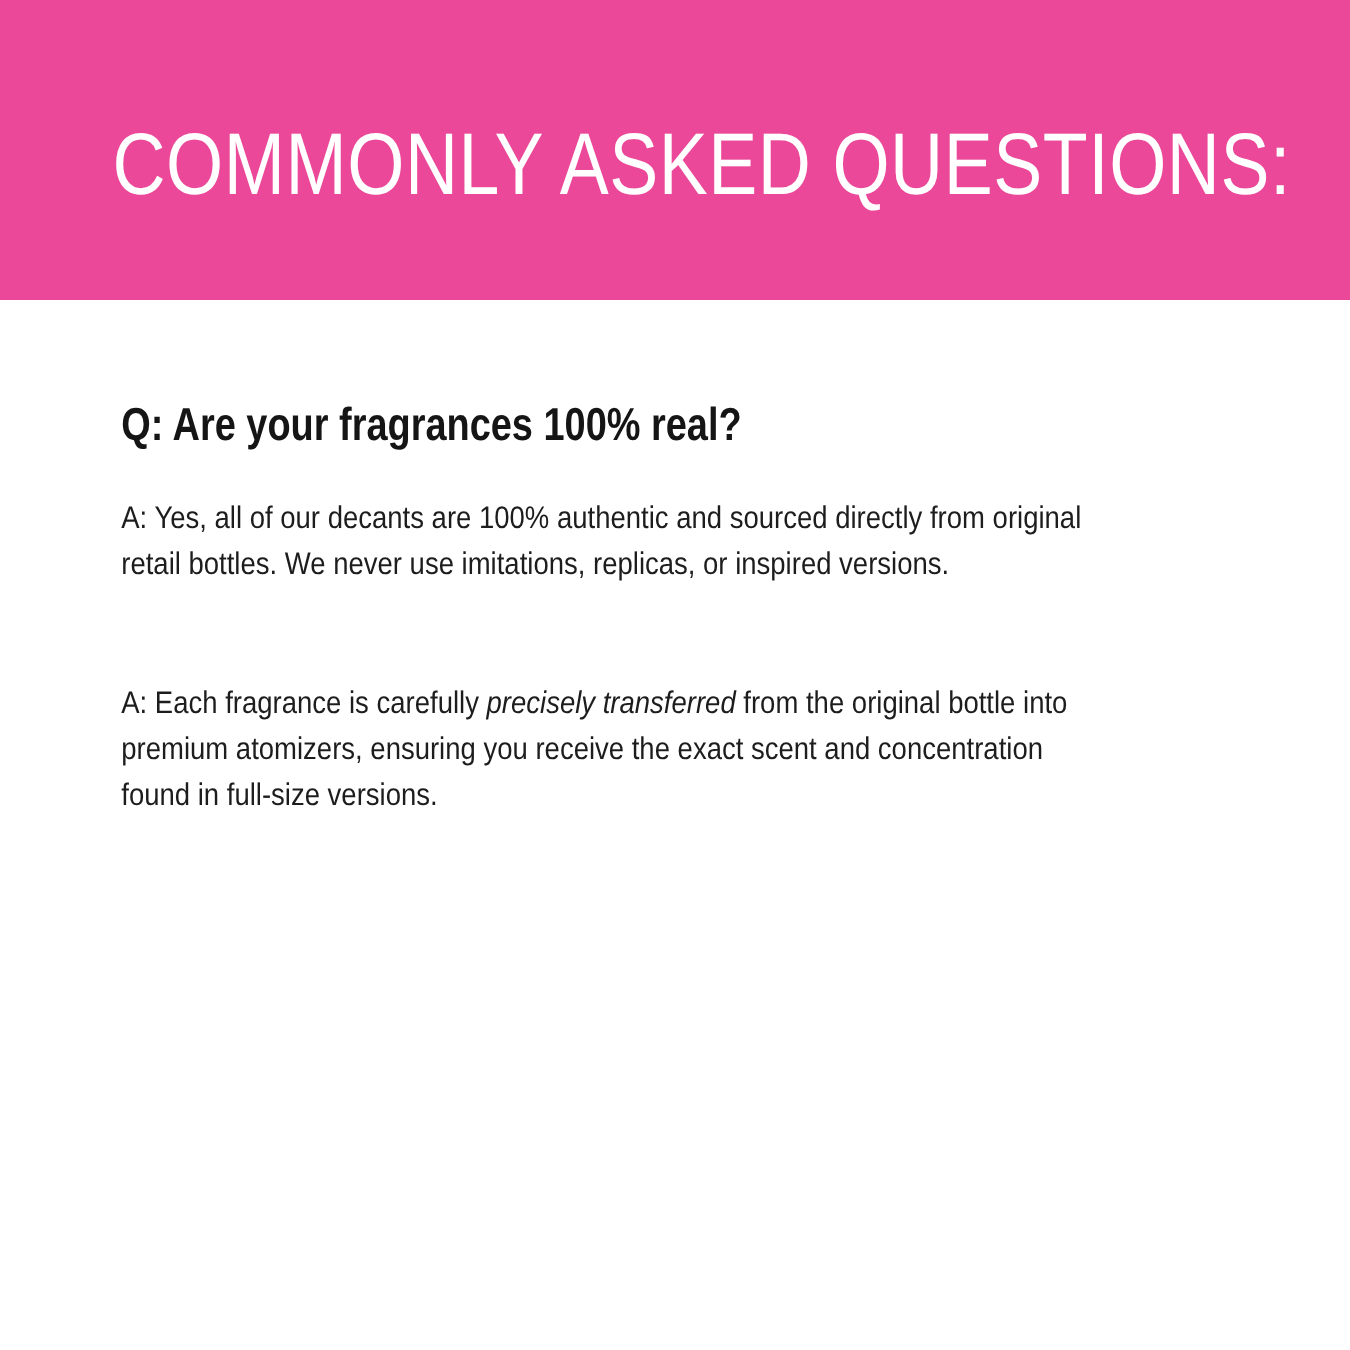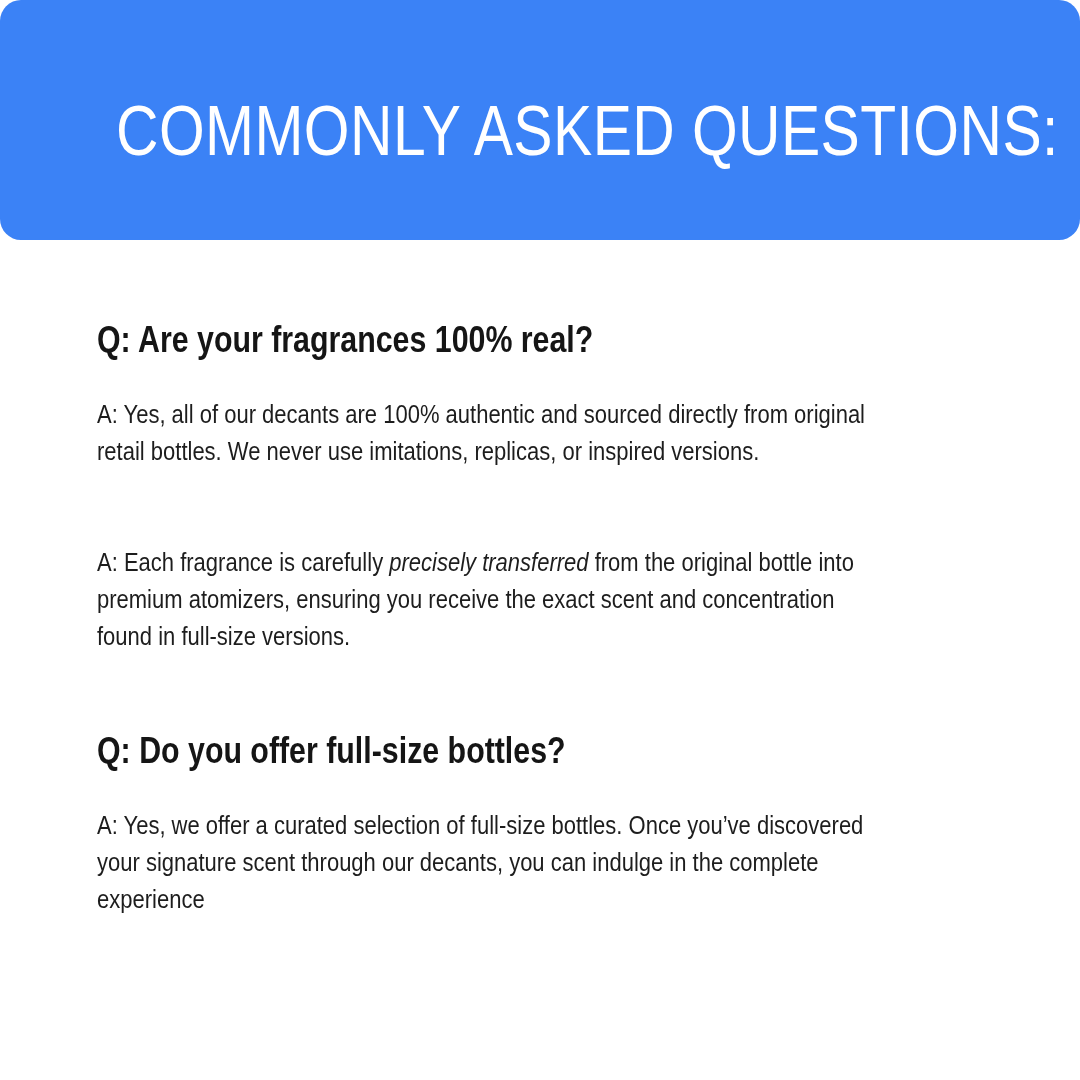--- a/index.html
+++ b/index.html
@@ -11,25 +11,24 @@
     width: 1080px;
     height: 1080px;
     background: #ffffff;
     overflow: hidden;
   }
 
   
   .header-bar {
     width: 1080px;
     height: 240px;
-    background: #3b82f6;
+    background: #ec4899;
     padding-top: 96px;
-    padding-left: 116px;
+    padding-left: 90px;
     overflow: hidden;
-    border-radius: 21px;
   }
   .page-title {
     display: inline-block;
     white-space: nowrap;
     color: #ffffff;
     font-size: 70px;
     font-weight: 400;
     line-height: 1;
     letter-spacing: 0.5px;
     transform: scaleX(0.84);
@@ -85,21 +84,15 @@
       <p class="answer-text">A: Yes, all of our decants are 100% authentic and sourced directly from original
 retail bottles. We never use imitations, replicas, or inspired versions.</p>
     </div>
 
     <div class="qa-block">
       <p class="answer-text"><span>A: Each fragrance is carefully </span><span class="answer-emphasis">precisely transferred</span><span> from the original bottle into
 premium atomizers, ensuring you receive the exact scent and concentration
 found in full-size versions.</span></p>
     </div>
 
-    <div class="qa-block">
-      <h2><span class="question-heading">Q: Do you offer full-size bottles?</span></h2>
-      <p class="answer-text">A: Yes, we offer a curated selection of full-size bottles. Once you’ve discovered
-your signature scent through our decants, you can indulge in the complete
-experience</p>
-    </div>
 
   </div>
 </div>
 
 </body></html>

